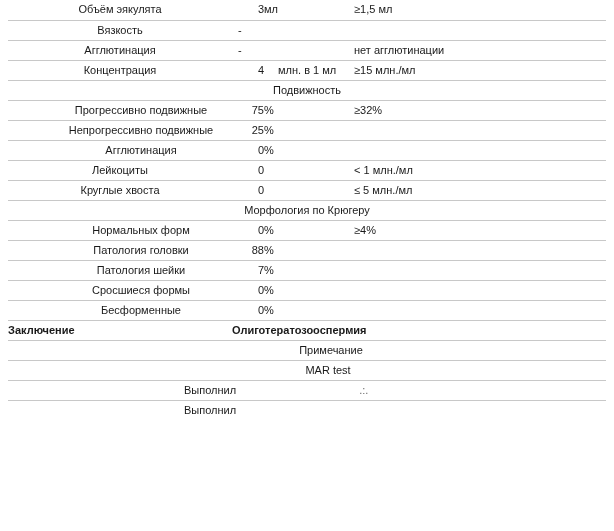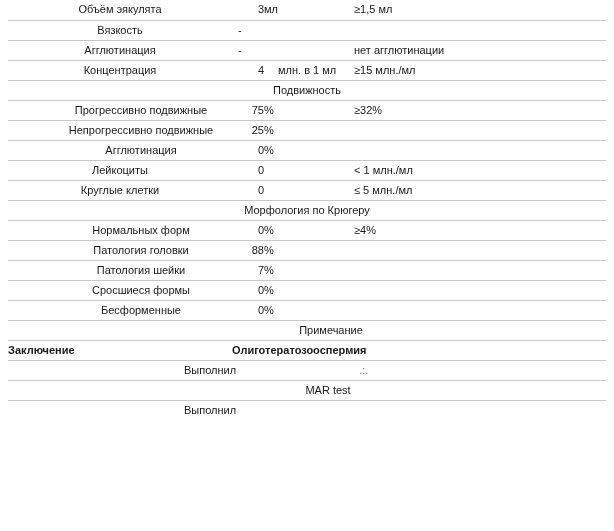--- a/index.html
+++ b/index.html
@@ -125,21 +125,21 @@
       </tr>
 
       <tr>
         <td class="label">Лейкоциты</td>
         <td class="val">0</td>
         <td class="unit"></td>
         <td class="ref">&lt; 1 млн./мл</td>
       </tr>
 
       <tr>
-        <td class="label">Круглые клетки</td>
+        <td class="label">Круглые хвоста</td>
         <td class="val">0</td>
         <td class="unit"></td>
         <td class="ref">≤ 5 млн./мл</td>
       </tr>
 
       <tr>
         <td class="label" colspan="4">Морфология по Крюгеру</td>
       </tr>
 
       <tr>
@@ -172,39 +172,39 @@
       </tr>
 
       <tr>
         <td class="label indent">Бесформенные</td>
         <td class="val">0</td>
         <td class="unit">%</td>
         <td class="ref"></td>
       </tr>
 
       <tr>
-        <td class="label indent2" colspan="4">Примечание</td>
-      </tr>
-
-      <tr>
         <td class="conclusion-label">Заключение</td>
         <td class="conclusion-value" colspan="3">Олиготератозооспермия</td>
+      </tr>
+
+      <tr>
+        <td class="label indent2" colspan="4">Примечание</td>
+      </tr>
+
+      <tr>
+        <td class="label" style="padding-left:42px;" colspan="4">MAR test</td>
       </tr>
 
       <tr>
         <td colspan="4" style="padding-left:0;">
           <span class="sig-text">Выполнил</span>
           <span class="faint" style="padding-left:120px;">.:.</span>
         </td>
       </tr>
 
-      <tr>
-        <td class="label" style="padding-left:42px;" colspan="4">MAR test</td>
-      </tr>
-
 
 
       <tr>
         <td colspan="4" class="nb" style="padding-left:0;">
           <span class="sig-text">Выполнил</span>
         </td>
       </tr>
 
     </tbody>
   </table>

